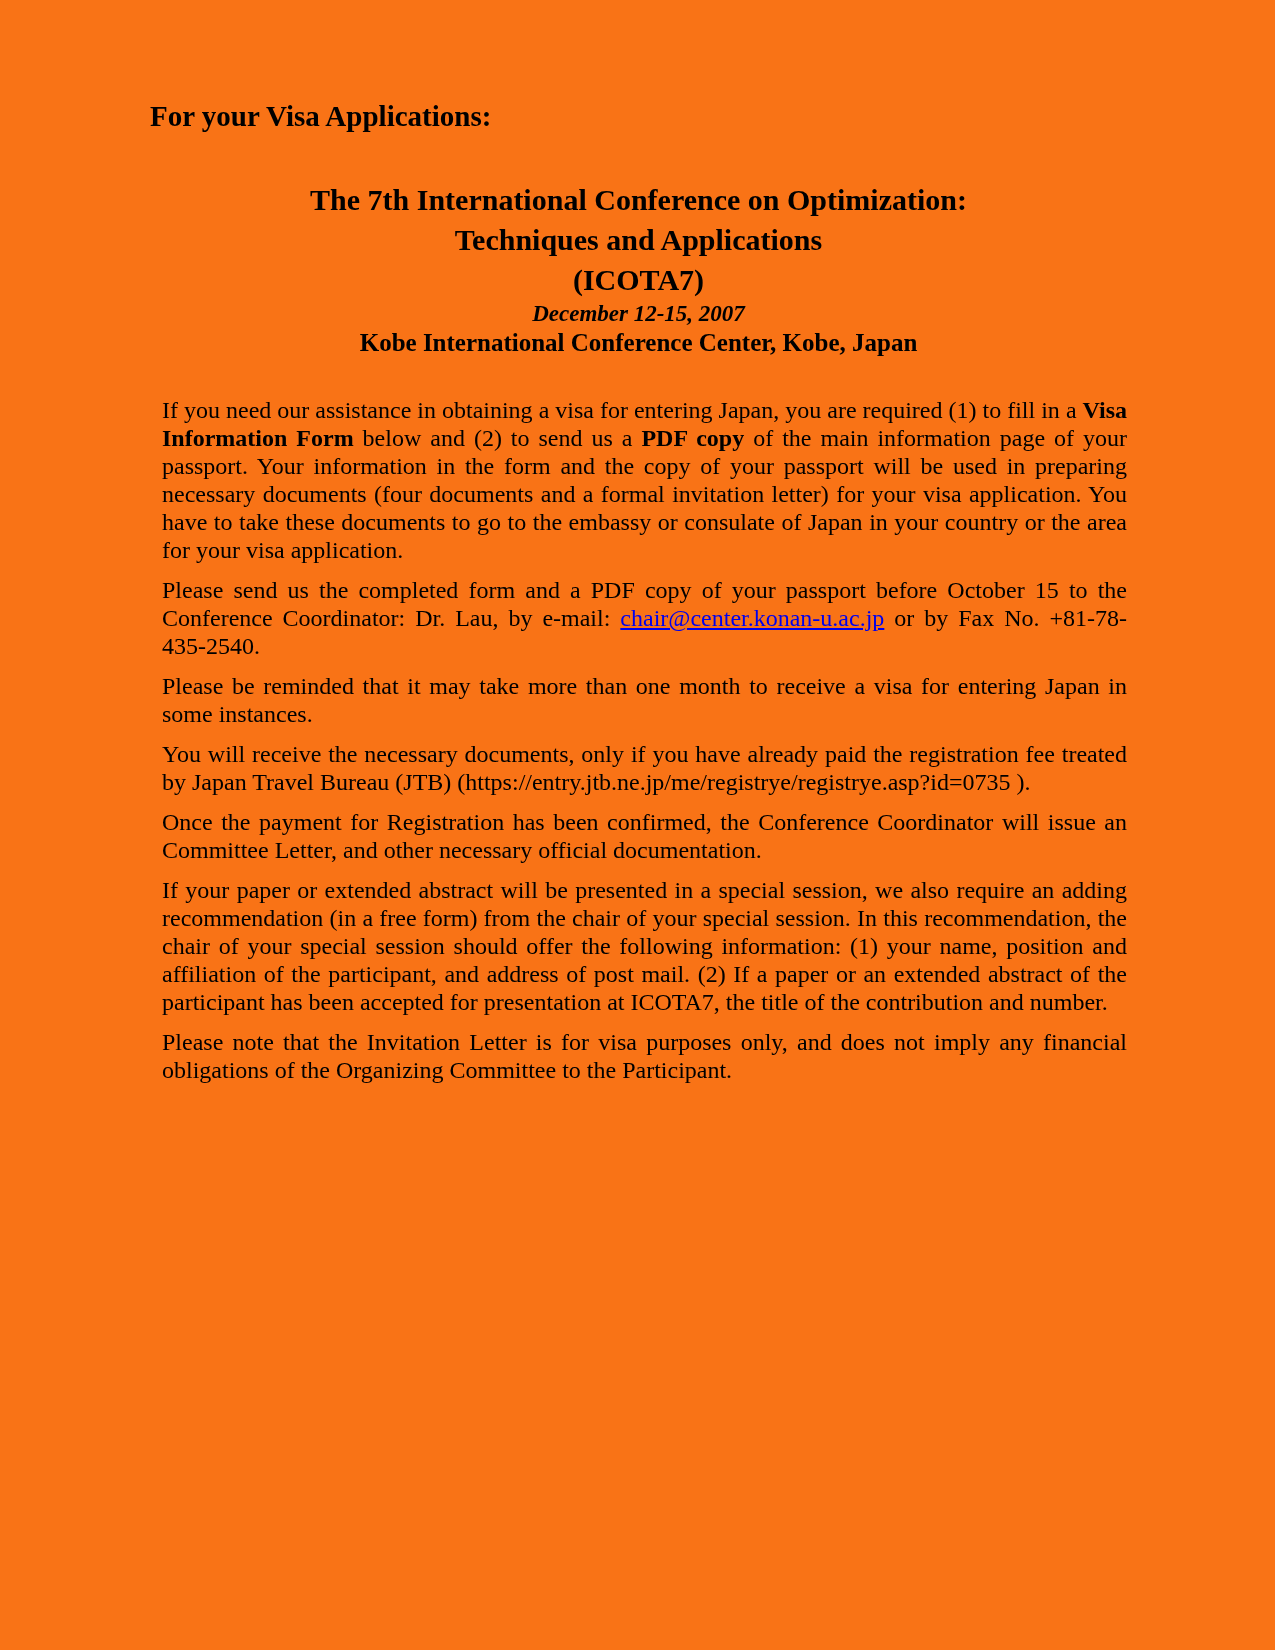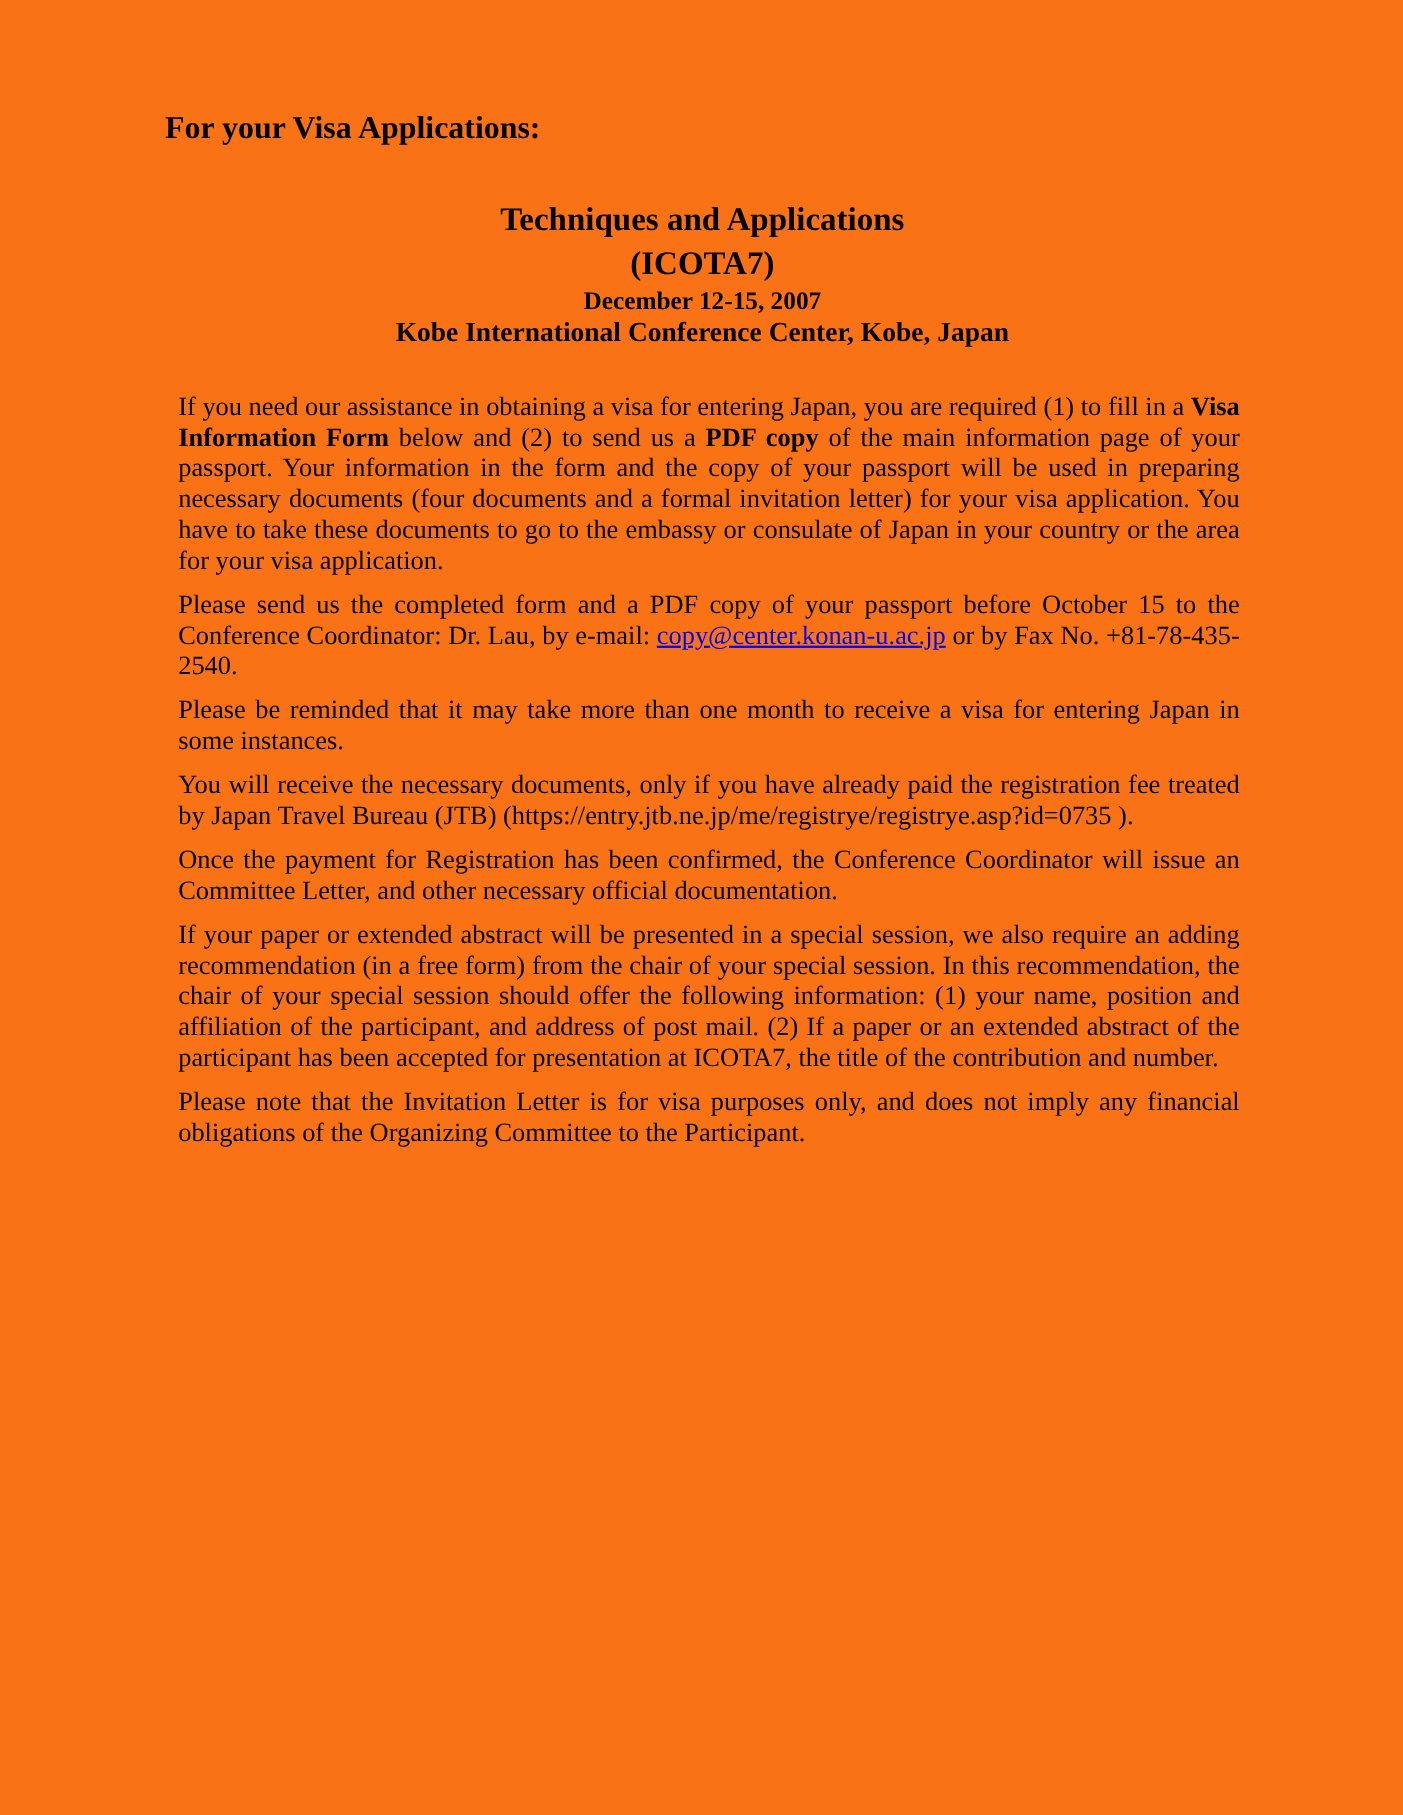--- a/index.html
+++ b/index.html
@@ -30,20 +30,21 @@
   }
   .title-line {
     font-size: 30px;
     font-weight: bold;
     line-height: 40px;
   }
   .date-line {
     font-size: 23px;
     font-weight: bold;
     line-height: 28px;
+    font-style: italic;
   }
   .venue-line {
     font-size: 25px;
     font-weight: bold;
     line-height: 30px;
   }
   .body-text {
     margin-top: 38px;
   }
   .para {
@@ -62,31 +63,32 @@
   }
 </style>
 </head>
 <body>
 
 <div class="page">
 
   <h1 class="doc-heading">For your Visa Applications:</h1>
 
   <div class="title-block">
+    <div class="title-line">The 7th International Conference on Optimization:</div>
     <div class="title-line">Techniques and Applications</div>
     <div class="title-line">(ICOTA7)</div>
     <div class="date-line">December 12-15, 2007</div>
     <div class="venue-line">Kobe International Conference Center, Kobe, Japan</div>
   </div>
 
   <div class="body-text">
 
     <p class="para"><span>If you need our assistance in obtaining a visa for entering Japan, you are required (1) to fill in a </span><span class="bold-run">Visa Information Form</span><span> below and (2) to send us a </span><span class="bold-run">PDF copy</span><span> of the main information page of your passport. Your information in the form and the copy of your passport will be used in preparing necessary documents (four documents and a formal invitation letter) for your visa application. You have to take these documents to go to the embassy or consulate of Japan in your country or the area for your visa application.</span></p>
 
-    <p class="para"><span>Please send us the completed form and a PDF copy of your passport before October 15 to the Conference Coordinator: Dr. Lau, by e-mail: </span><a class="email-link">copy@center.konan-u.ac.jp</a><span> or by Fax No. +81-78-435-2540.</span></p>
+    <p class="para"><span>Please send us the completed form and a PDF copy of your passport before October 15 to the Conference Coordinator: Dr. Lau, by e-mail: </span><a class="email-link">chair@center.konan-u.ac.jp</a><span> or by Fax No. +81-78-435-2540.</span></p>
 
     <p class="para">Please be reminded that it may take more than one month to receive a visa for entering Japan in some instances.</p>
 
     <p class="para">You will receive the necessary documents, only if you have already paid the registration fee treated by Japan Travel Bureau (JTB) (https://entry.jtb.ne.jp/me/registrye/registrye.asp?id=0735 ).</p>
 
     <p class="para">Once the payment for Registration has been confirmed, the Conference Coordinator will issue an Committee Letter, and other necessary official documentation.</p>
 
     <p class="para">If your paper or extended abstract will be presented in a special session, we also require an adding recommendation (in a free form) from the chair of your special session. In this recommendation, the chair of your special session should offer the following information: (1) your name, position and affiliation of the participant, and address of post mail. (2) If a paper or an extended abstract of the participant has been accepted for presentation at ICOTA7, the title of the contribution and number.</p>
 
     <p class="para">Please note that the Invitation Letter is for visa purposes only, and does not imply any financial obligations of the Organizing Committee to the Participant.</p>

